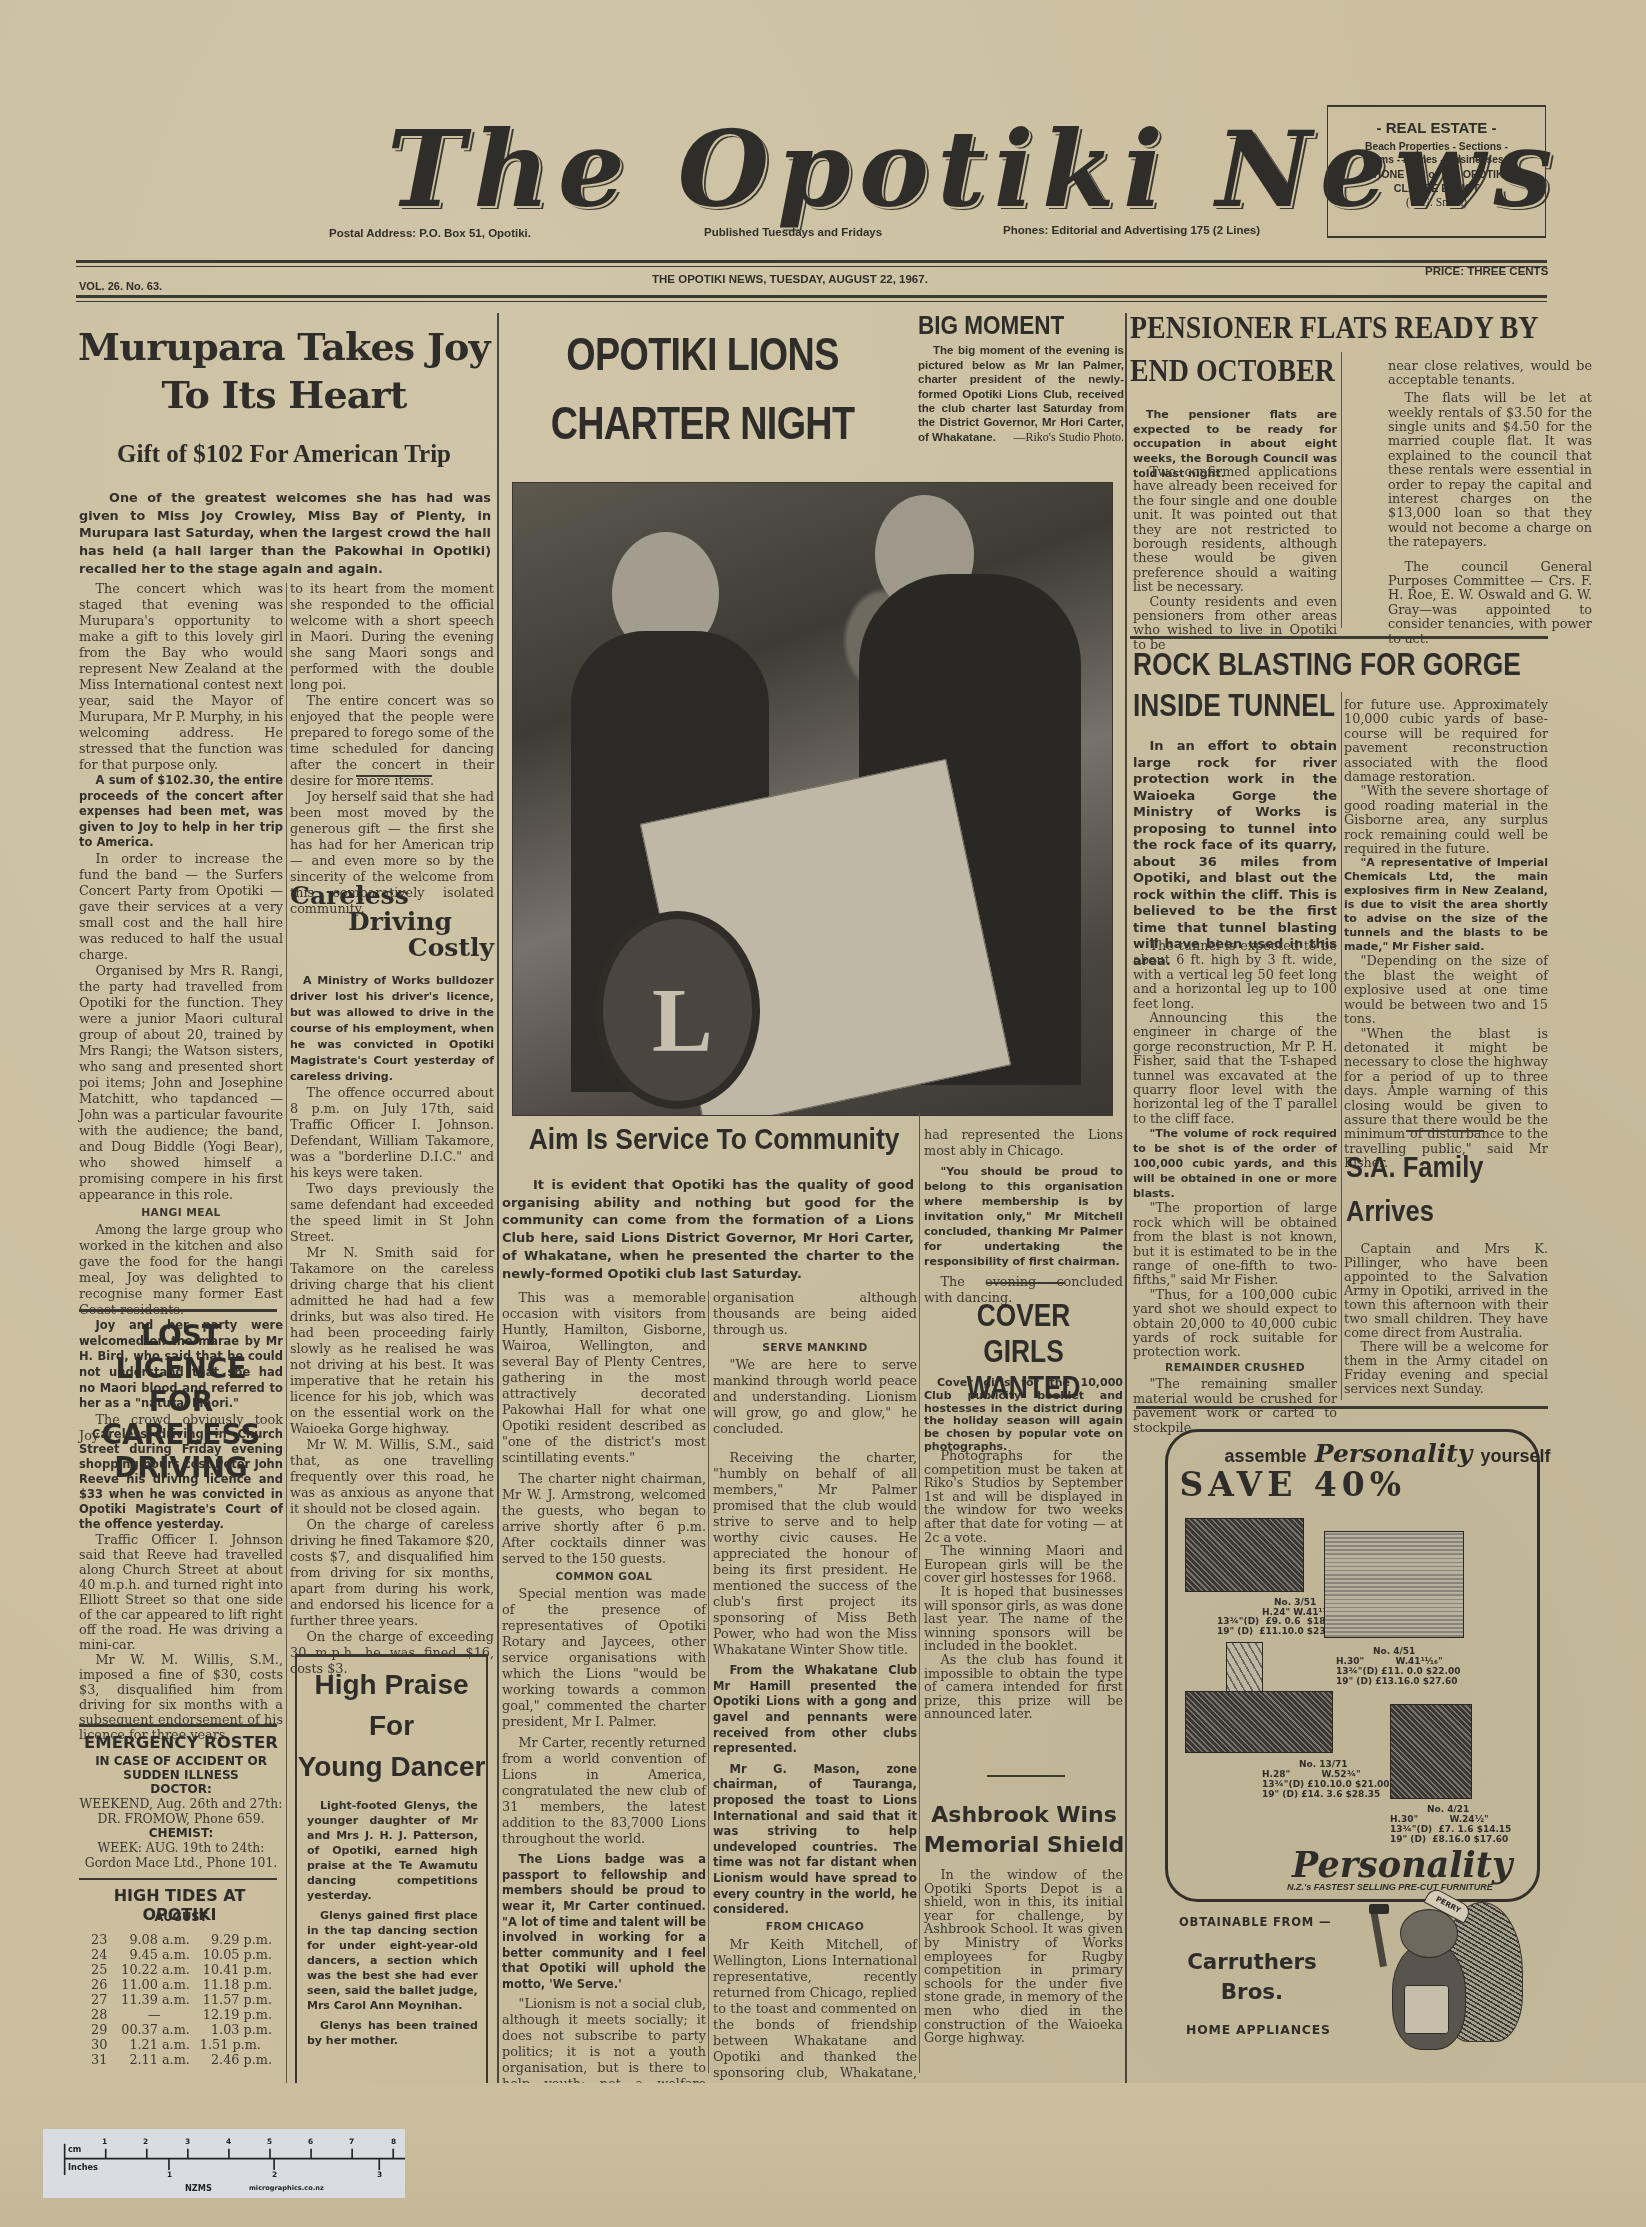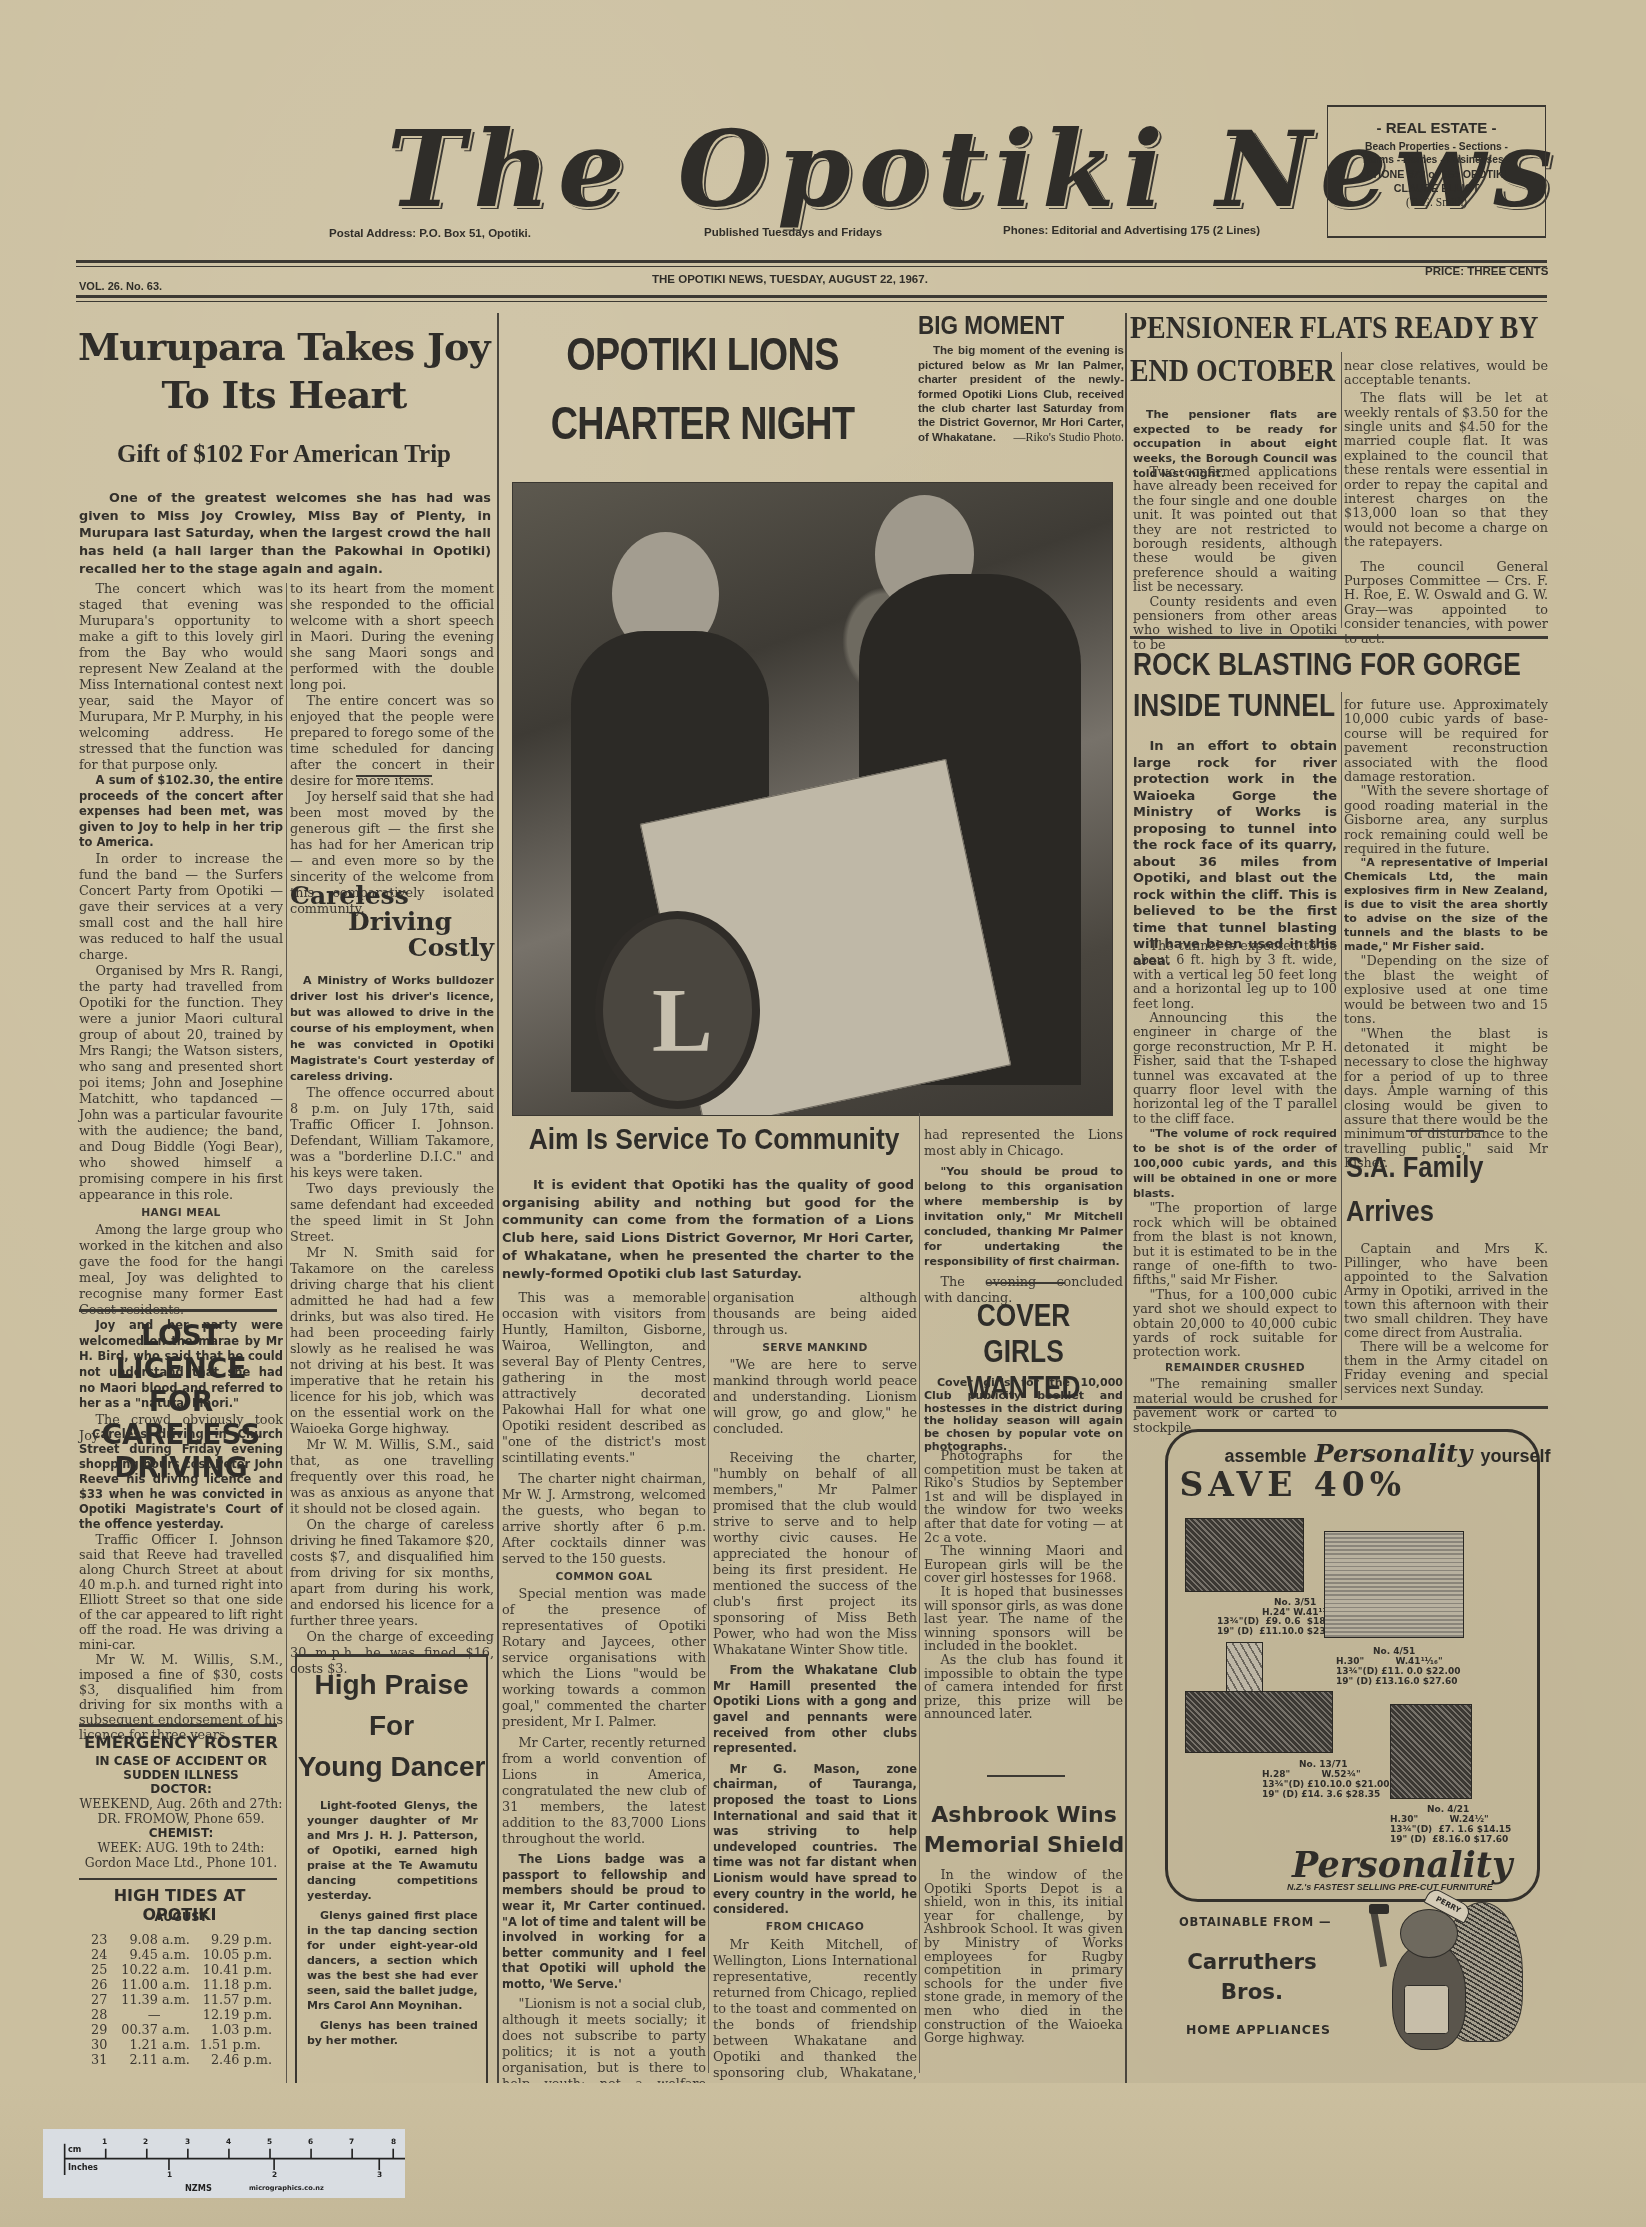--- a/index.html
+++ b/index.html
@@ -298,21 +298,21 @@
   <div class="abs" style="left:1130px;top:306px;width:420px;font-family:'Liberation Serif',serif;font-weight:700;font-size:31px;line-height:43px;color:#2f2d29;transform:scaleX(0.9);transform-origin:left;white-space:nowrap;">
     <div>PENSIONER FLATS READY BY</div>
     <div>END OCTOBER</div>
   </div>
   <div class="abs lead" style="left:1133px;top:408px;width:204px;font-size:11px;line-height:14.7px;text-indent:13px;">The pensioner flats are expected to be ready for occupation in about eight weeks, the Borough Council was told last night.</div>
   <div class="abs body-text" style="left:1133px;top:465px;width:204px;line-height:14.4px;">
     <p>Two confirmed applications have already been received for the four single and one double unit. It was pointed out that they are not restricted to borough residents, although these would be given preference should a waiting list be necessary.</p>
     <p>County residents and even pensioners from other areas who wished to live in Opotiki to be</p>
   </div>
   <div class="thin-v" style="left:1341px;top:352px;height:276px;"></div>
-  <div class="abs body-text" style="left:1344px;top:359px;width:204px;line-height:14.4px;">
+  <div class="abs body-text" style="left:1388px;top:359px;width:204px;line-height:14.4px;">
     <p style="text-indent:0;">near close relatives, would be acceptable tenants.</p>
     <p style="margin-top:3.3px;">The flats will be let at weekly rentals of $3.50 for the single units and $4.50 for the married couple flat. It was explained to the council that these rentals were essential in order to repay the capital and interest charges on the $13,000 loan so that they would not become a charge on the ratepayers.</p>
     <p style="margin-top:10px;">The council General Purposes Committee — Crs. F. H. Roe, E. W. Oswald and G. W. Gray—was appointed to consider tenancies, with power to act.</p>
   </div>
 
   <div class="rule-h" style="left:1130px;top:636px;width:418px;height:2.5px;"></div>
   <div class="abs" style="left:1133px;top:644px;width:420px;font-family:'Liberation Sans',sans-serif;font-weight:700;font-size:31px;line-height:41px;color:#2f2d29;transform:scaleX(0.85);transform-origin:left;white-space:nowrap;">
     <div>ROCK BLASTING FOR GORGE</div>
     <div>INSIDE TUNNEL</div>
   </div>

